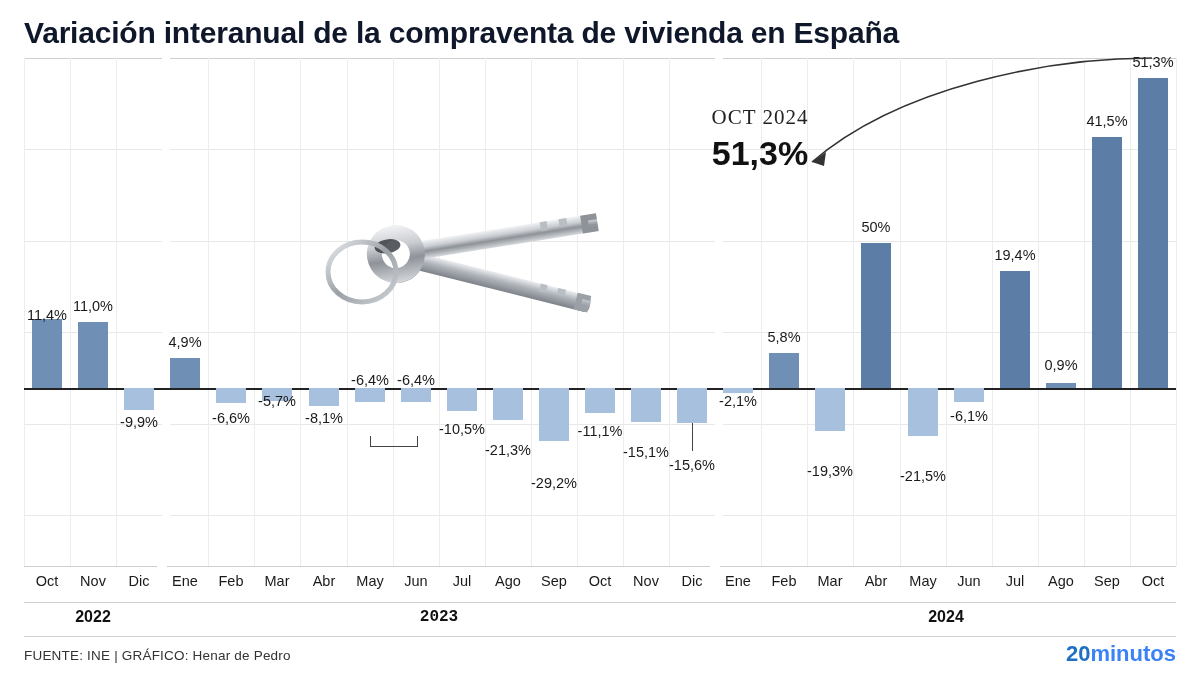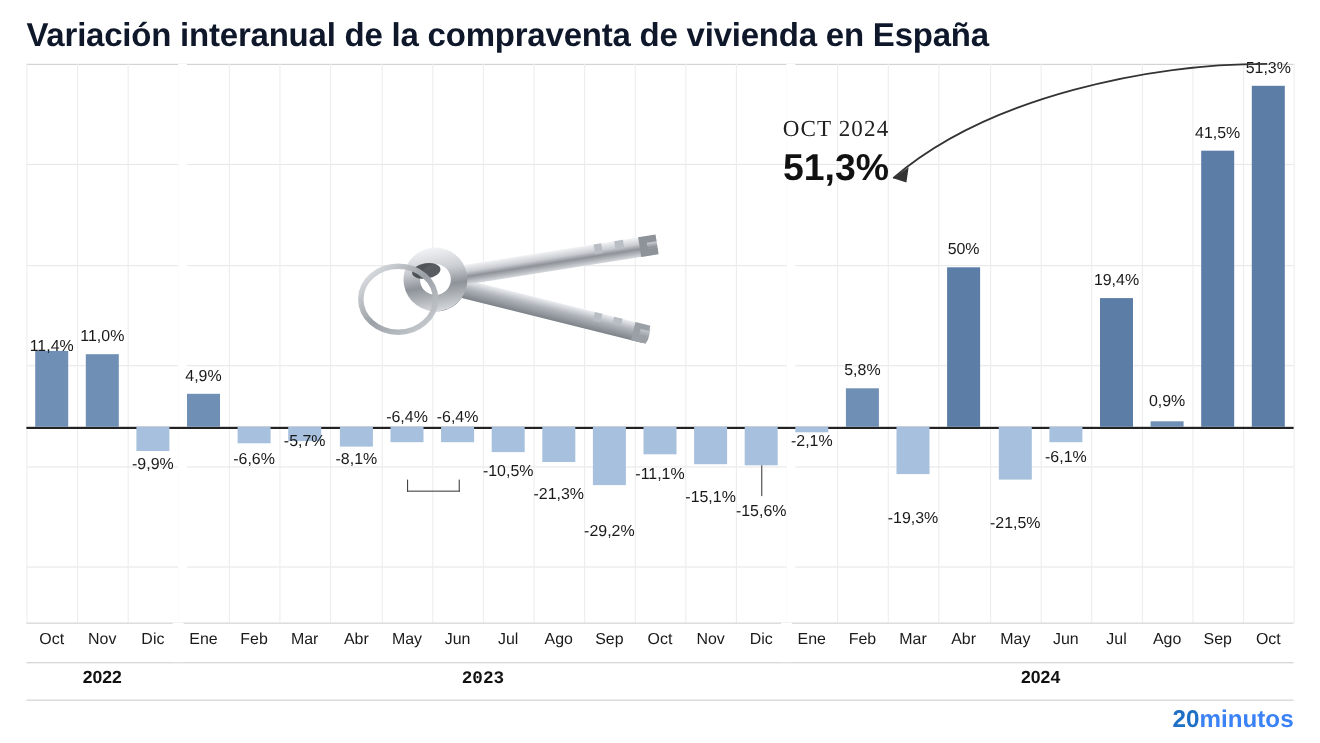--- a/index.html
+++ b/index.html
@@ -394,17 +394,18 @@
       <div class="monthlabel" style="width: 60px; left: 1053px;">Sep</div>
       <div class="monthlabel" style="width: 60px; left: 1099px;">Oct</div>
       <div class="yearlabel" style="width: 160px; left: -11px;">2022</div>
       <div class="yearlabel" style="width: 160px; left: 335px; font-family: Liberation Mono, monospace;">2023</div>
       <div class="yeargap" style="left: 133px;"></div>
       <div class="yearlabel" style="width: 160px; left: 842px;">2024</div>
       <div class="yeargap" style="left: 686px;"></div>
     </div>
 
   <div class="footer-rule"></div>
+  <div class="source">FUENTE: INE  |  GRÁFICO: Henar de Pedro</div>
   <div class="brand">
     <span class="b20">20</span><span class="bmin">minutos</span>
   </div>
 
 </div>
 
 </body></html>

